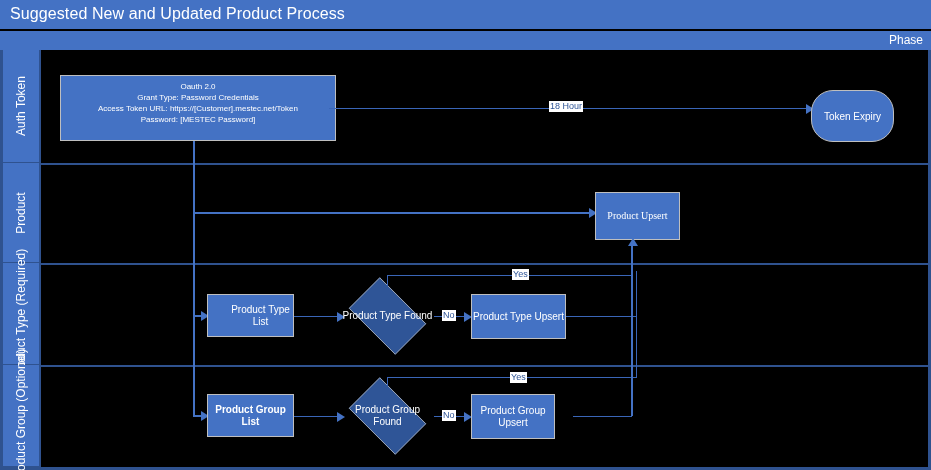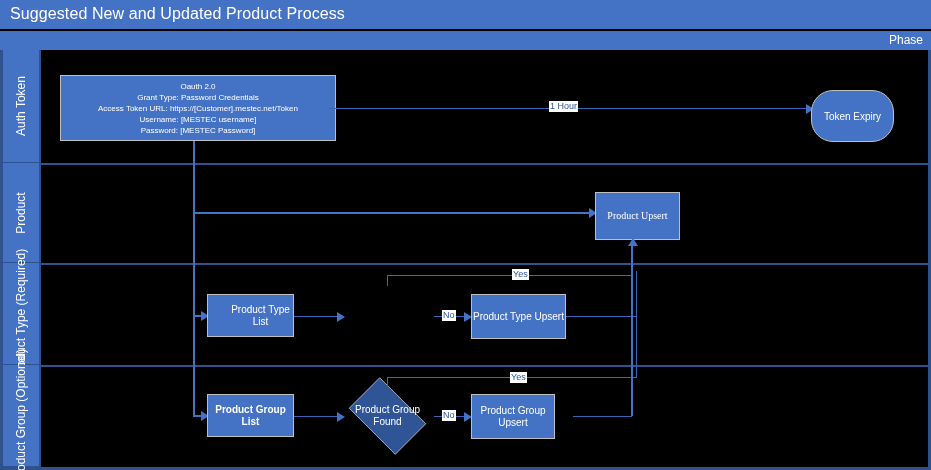--- a/index.html
+++ b/index.html
@@ -100,45 +100,48 @@
   <div class="lanehdr" style="top:365px;height:102px;">
     <div class="vt">
       <span>Product Group (Optional)</span>
     </div>
   </div>
 
   <div class="node oauth" style="left:60px;top:75px;width:276px;height:66px;">
     <span class="ln">Oauth 2.0</span>
     <span class="ln">Grant Type: Password Credentials</span>
     <span class="ln">Access Token URL: https://[Customer].mestec.net/Token</span>
-    <span class="ln">Username: [MESTEC username]</span>
     <span class="ln">Password: [MESTEC Password]</span>
   </div>
 
   <div class="hl thin" style="left:329px;top:108px;width:479px;"></div>
   <div class="arr-r" style="left:806px;top:104px;"></div>
-  <div class="elabel" style="left:549px;top:101px;">1 Hour</div>
+  <div class="elabel" style="left:549px;top:101px;">18 Hour</div>
 
   <div class="oval" style="left:811px;top:90px;width:83px;height:52px;">Token Expiry</div>
 
   <div class="vl" style="left:193px;top:141px;height:276px;"></div>
 
   <div class="hl" style="left:193px;top:212px;width:399px;"></div>
   <div class="arr-r" style="left:589px;top:208px;"></div>
 
   <div class="node" style="left:595px;top:192px;width:85px;height:48px;font-family:Liberation Serif, serif;">Product Upsert</div>
 
   <div class="hl" style="left:193px;top:315px;width:13px;"></div>
   <div class="arr-r" style="left:201px;top:311px;"></div>
 
   <div class="node" style="left:207px;top:294px;width:87px;height:43px;padding-left:20px;">Product Type List</div>
 
   <div class="hl thin" style="left:294px;top:316px;width:47px;"></div>
   <div class="arr-r" style="left:337px;top:312px;"></div>
 
+  <div class="diamond" style="left:341px;top:285px;width:93px;height:62px;">
+    <div class="dshape"></div>
+    <div class="dtext">Product Type Found</div>
+  </div>
 
   <div class="hl thin" style="left:434px;top:316px;width:35px;"></div>
   <div class="arr-r" style="left:464px;top:312px;"></div>
   <div class="elabel" style="left:442px;top:310px;">No</div>
 
   <div class="node" style="left:471px;top:294px;width:95px;height:45px;">Product Type Upsert</div>
 
   <div class="vl thin" style="left:387px;top:275px;height:11px;"></div>
   <div class="hl thin" style="left:387px;top:275px;width:245px;"></div>
   <div class="elabel" style="left:512px;top:269px;">Yes</div>

